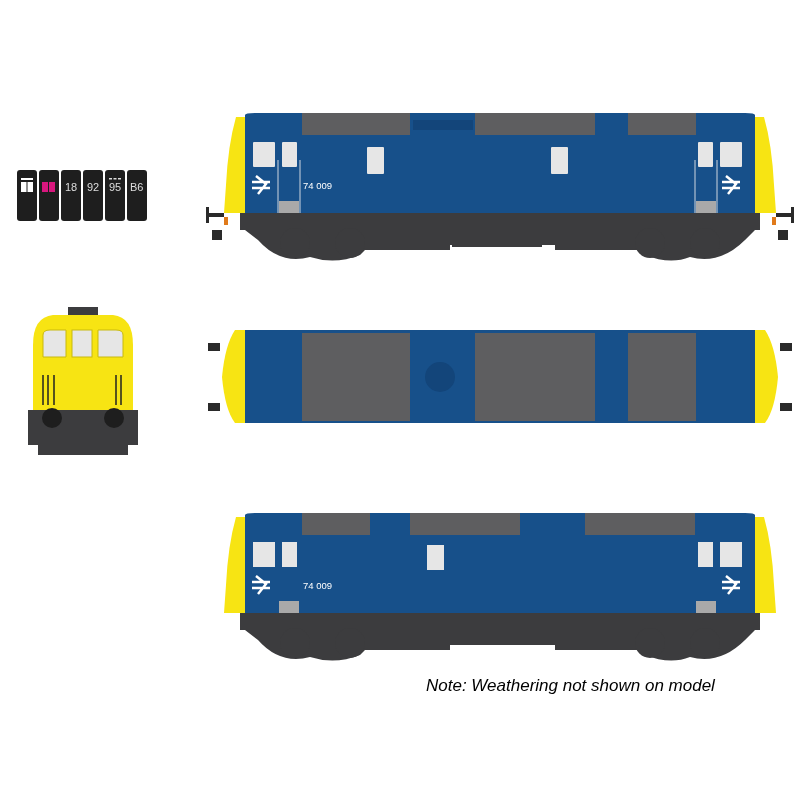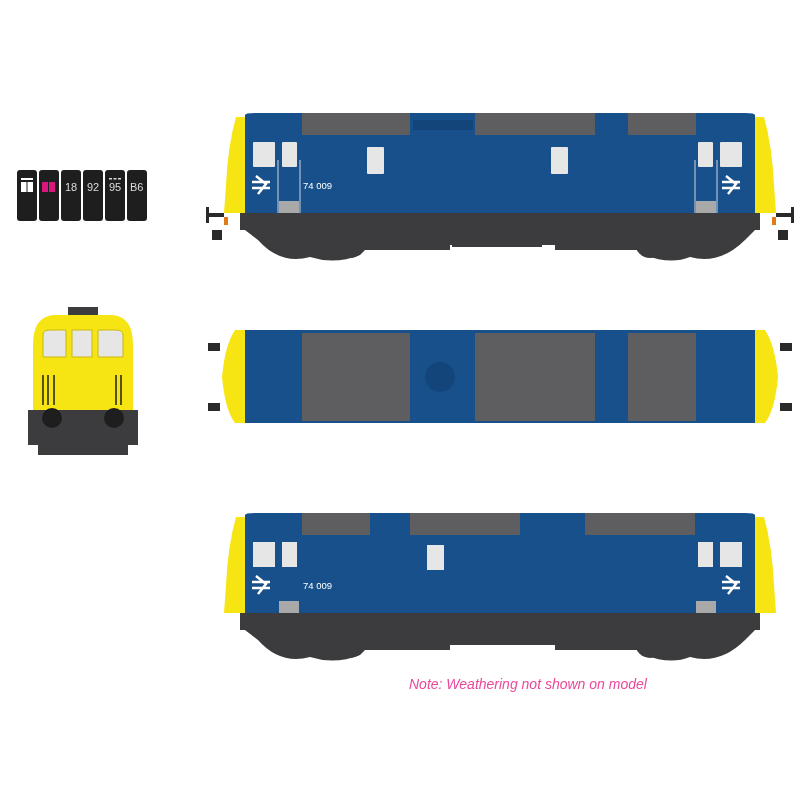--- a/index.html
+++ b/index.html
@@ -1,21 +1,21 @@
 <!DOCTYPE html>
 <html><head>
   <meta charset="utf-8">
   <style>
     html, body { margin: 0; padding: 0; background: #ffffff; }
     body { width: 800px; height: 800px; position: relative; overflow: hidden;
            font-family: "Liberation Sans", sans-serif; }
     .abs { position: absolute; }
     svg { display: block; }
-    .note { position: absolute; left: 409px; top: 676px; font-size: 14px; font-style: italic;
-            color: #ec4899; font-family: "Liberation Sans", sans-serif; white-space: nowrap; }
+    .note { position: absolute; left: 426px; top: 676px; font-size: 17px; font-style: italic;
+            color: #000000; font-family: "Liberation Sans", sans-serif; white-space: nowrap; }
     .hc-text { font-family: "Liberation Sans", sans-serif; font-size: 11px; fill: #dddddd; }
     .num-text { font-family: "Liberation Sans", sans-serif; font-size: 9.5px; fill: #ffffff; }
   </style>
 </head>
 <body>
 
 <div class="abs" style="left:17px; top:170px;">
   <svg width="136" height="52" viewBox="0 0 136 52">
 
     <g>

